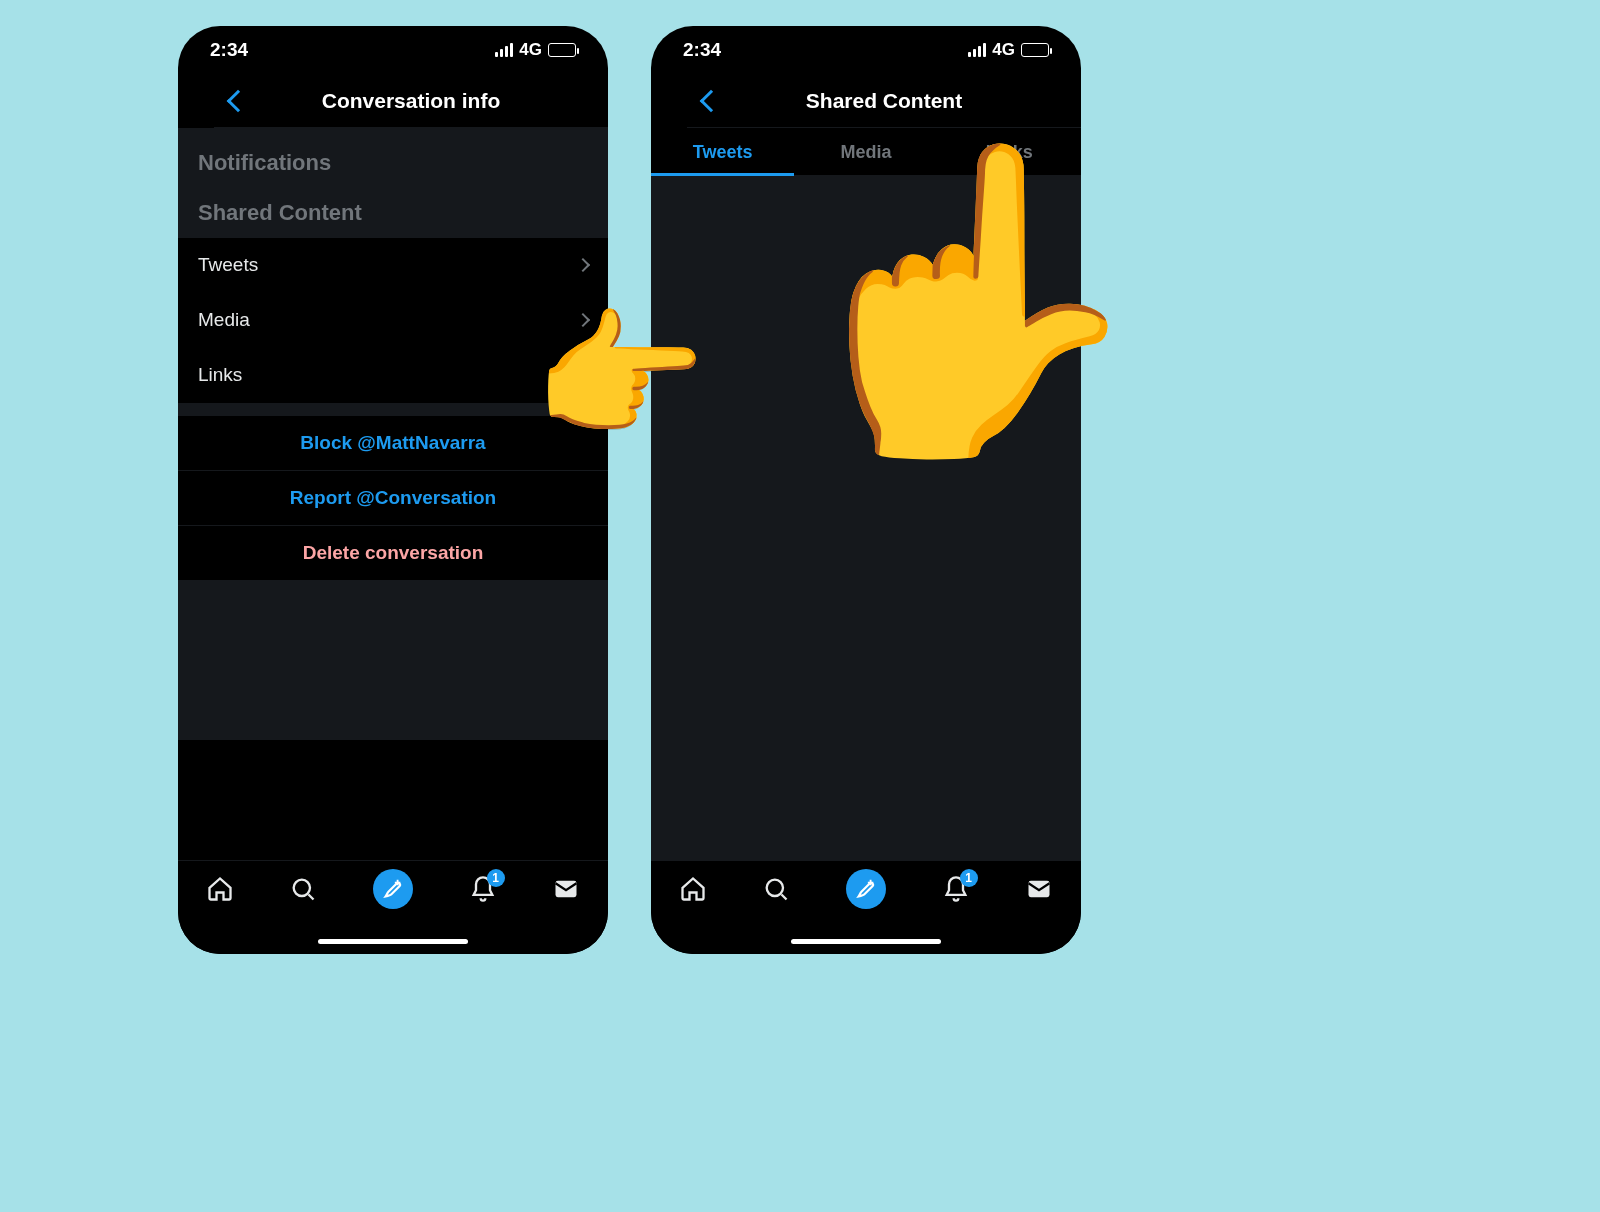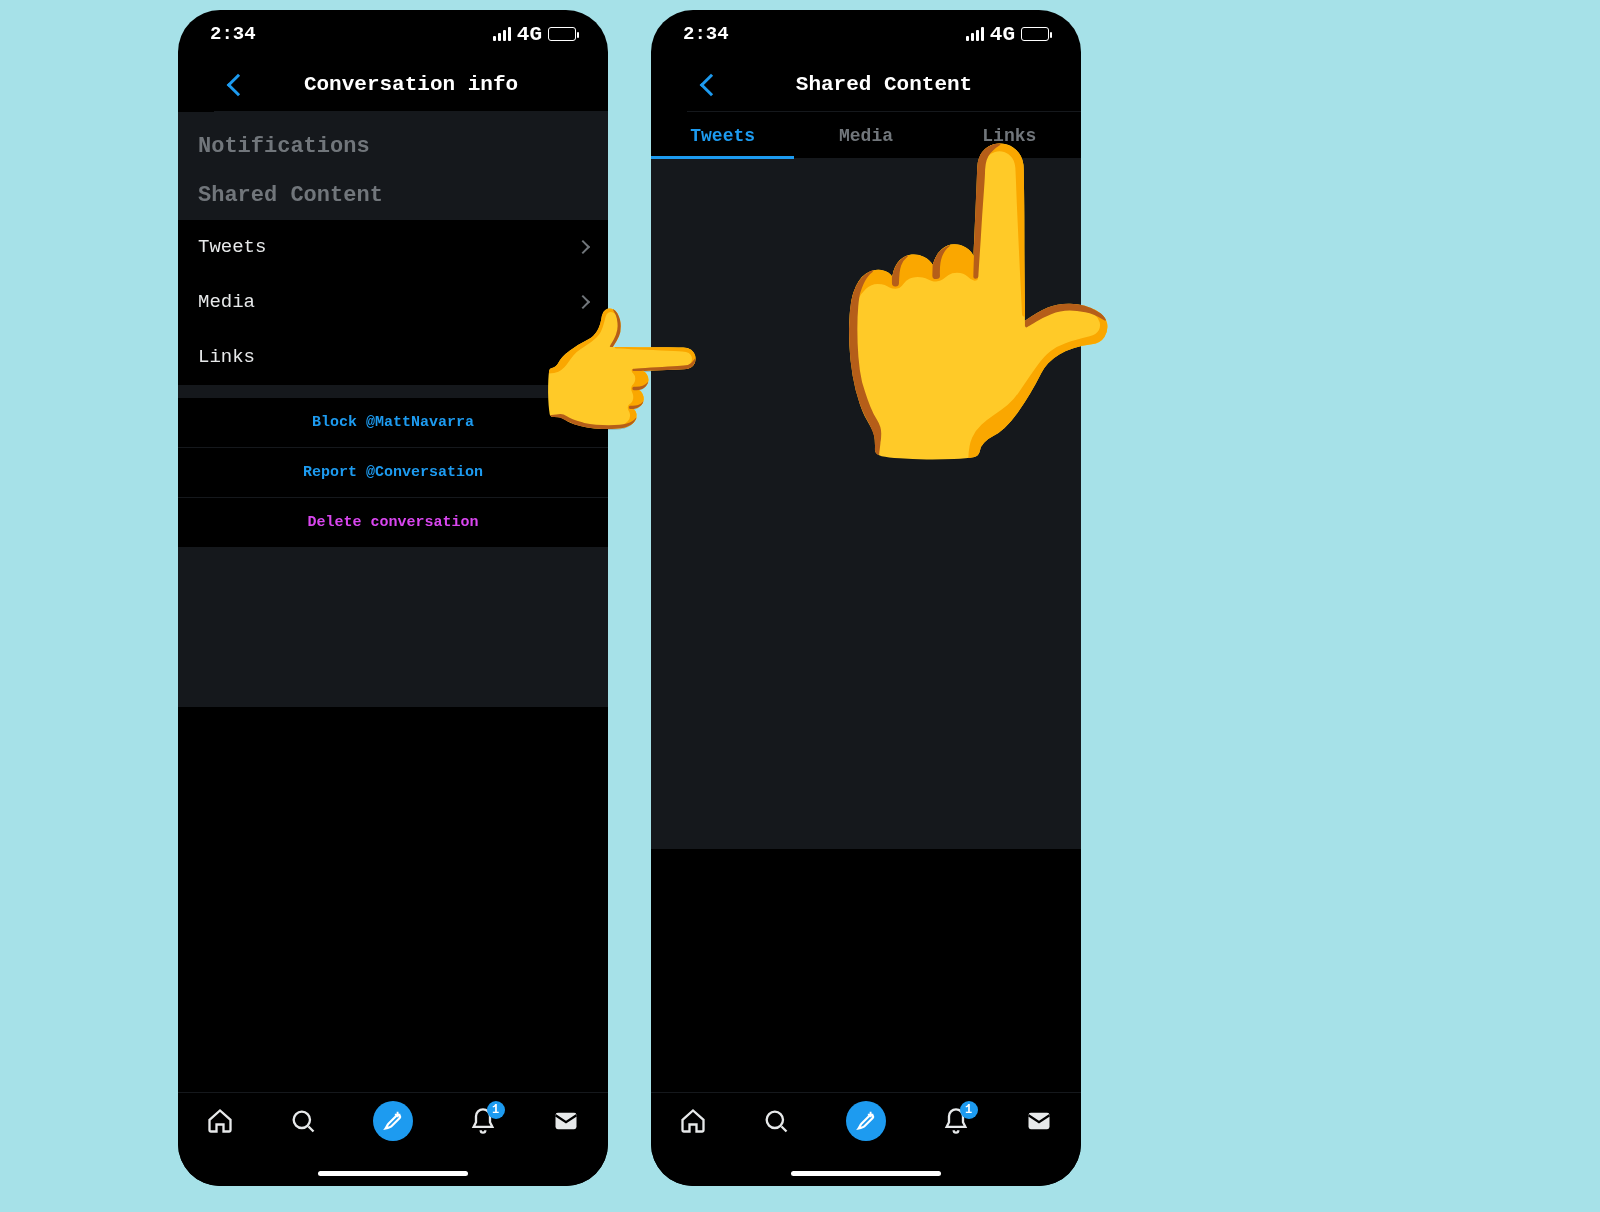--- a/index.html
+++ b/index.html
@@ -6,42 +6,41 @@
   body {
     background: #a6e1e8;
     width: 1600px;
     height: 1212px;
     font-family: -apple-system, BlinkMacSystemFont, "Segoe UI", Helvetica, Arial, sans-serif;
     position: relative;
   }
   .phone {
     position: absolute;
     width: 430px;
-    height: 1176px;
+    height: 928px;
     background: #000;
     border-radius: 42px;
     overflow: hidden;
-    top: 10px;
-    font-family: Liberation Mono, monospace;
+    top: 26px;
   }
   .phone.left { left: 178px; }
   .phone.right { left: 651px; }
 
   
   .statusbar {
     height: 48px;
     display: flex;
     justify-content: space-between;
     align-items: center;
     padding: 0 32px;
     color: #fff;
     font-size: 19px;
     font-weight: 600;
   }
-  .statusbar .right { display:flex; align-items:center; gap:6px; font-size:21px; }
+  .statusbar .right { display:flex; align-items:center; gap:6px; font-size:17px; }
   .signal { display:inline-flex; gap:2px; align-items:flex-end; height:14px; }
   .signal span { width:3px; background:#fff; display:inline-block; border-radius:1px; }
   .signal span:nth-child(1){height:5px}
   .signal span:nth-child(2){height:8px}
   .signal span:nth-child(3){height:11px}
   .signal span:nth-child(4){height:14px}
   .battery { width:28px; height:14px; border:1.5px solid #fff; border-radius:3px; position:relative; }
   .battery:after { content:""; position:absolute; right:-4px; top:4px; width:2px; height:6px; background:#fff; border-radius:1px; }
   .battery .fill { background:#fff; height:100%; width:65%; border-radius:1px; }
 
@@ -91,23 +90,23 @@
     font-size:19px; font-weight:500; color:#e7e9ea;
     border-bottom:1px solid #000;
     background:#15181c;
   }
   .row.black { background:#000; }
   .chevron { width:10px; height:10px; border-right:2px solid #71767b; border-top:2px solid #71767b; transform:rotate(45deg); justify-self:end; }
 
   .toggle { width:56px; height:30px; background:#595959; border-radius:30px; position:relative; }
   .toggle .knob { width:26px; height:26px; background:#fff; border-radius:50%; position:absolute; left:2px; top:2px; }
 
-  .action { text-align:center; padding:16px 0; font-size:15px; font-weight:700; border-top:1px solid #15181c; }
+  .action { text-align:center; padding:16px 0; font-size:19px; font-weight:700; border-top:1px solid #15181c; }
   .action.blue { color:#1d9bf0; }
-  .action.red  { color:#d946ef; }
+  .action.red  { color:#fca5a5; }
 
   .content-fill { background:#15181c; }
 
   
   .tabs { display:flex; border-bottom:1px solid #15181c; }
   .tab { flex:1; text-align:center; padding:14px 0 12px; font-size:18px; font-weight:700; color:#71767b; position:relative; }
   .tab.active { color:#1d9bf0; }
   .tab.active:after { content:""; position:absolute; left:0; right:0; bottom:-1px; height:3px; background:#1d9bf0; }
 
   

